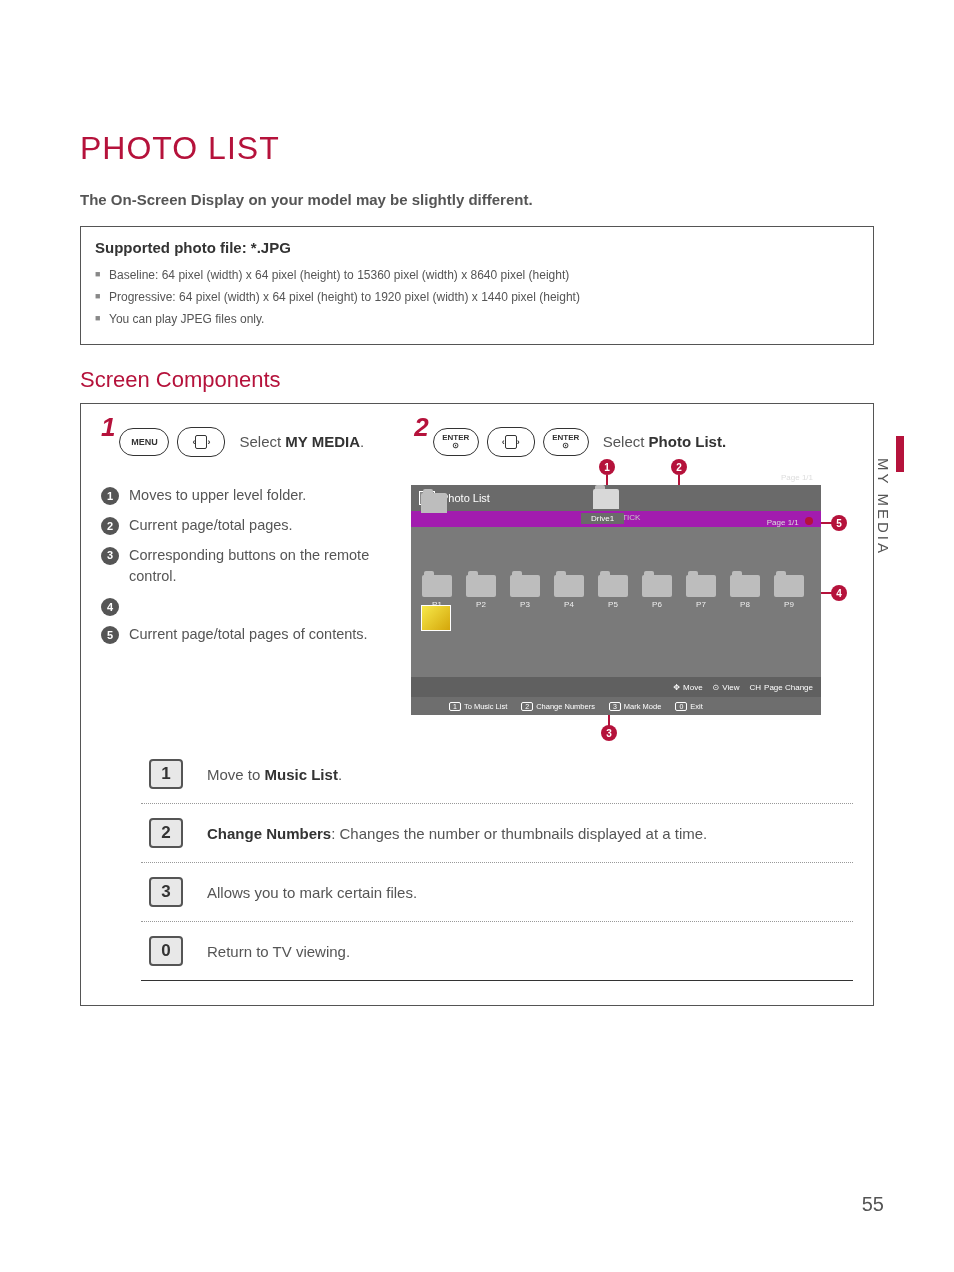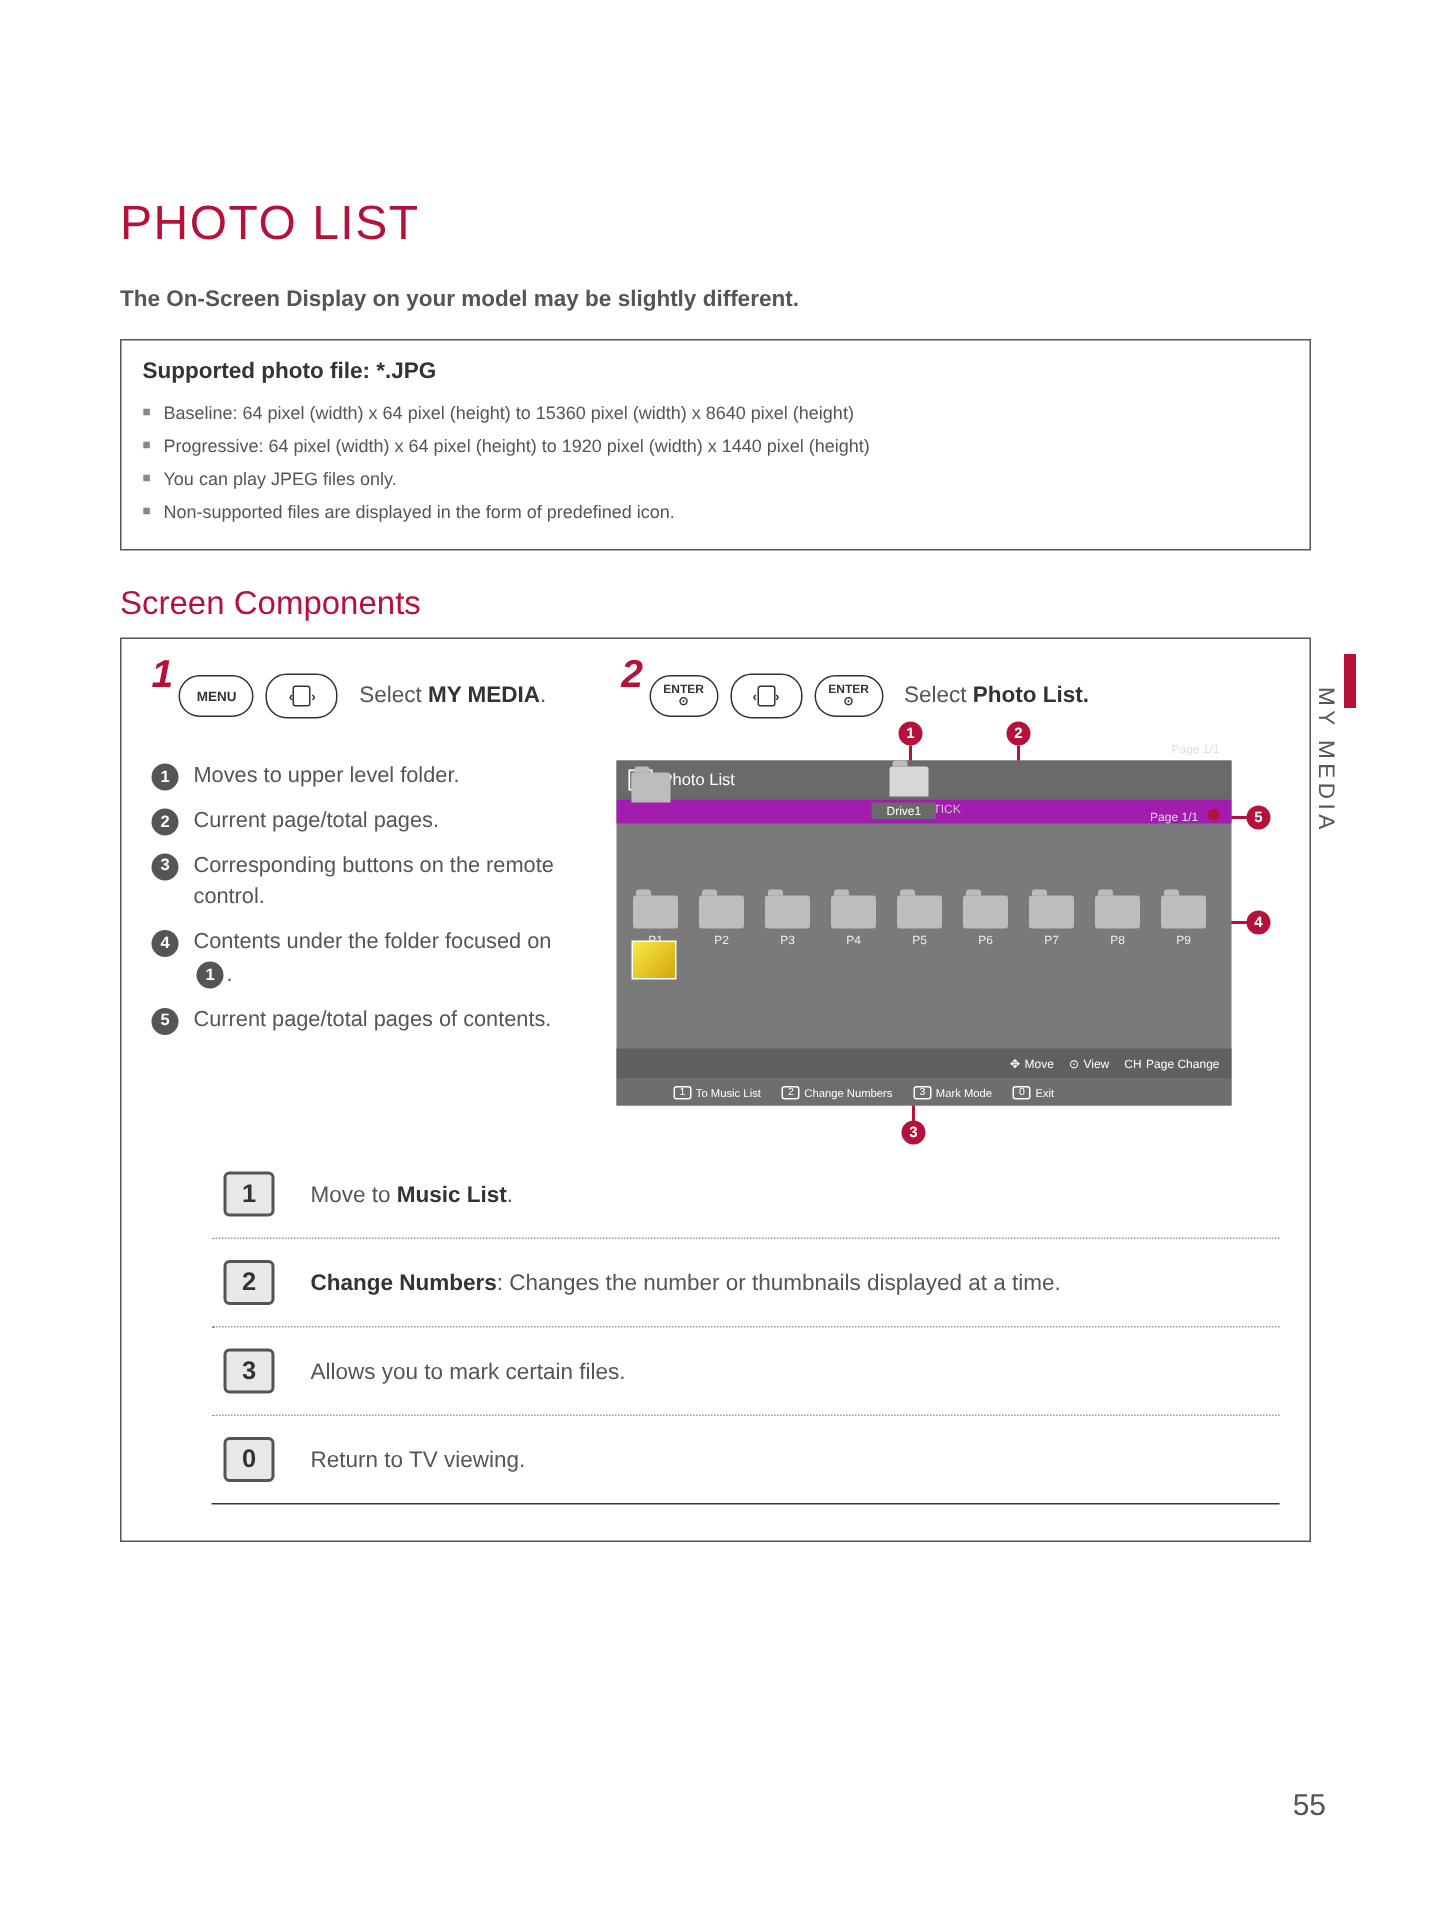--- a/index.html
+++ b/index.html
@@ -124,21 +124,20 @@
 
 <h1 class="title">PHOTO LIST</h1>
 <p class="intro">The On-Screen Display on your model may be slightly different.</p>
 
 <div class="support-box">
   <div class="sb-title">Supported photo file: *.JPG</div>
   <ul>
     <li>Baseline: 64 pixel (width) x 64 pixel (height) to 15360 pixel (width) x 8640 pixel (height)</li>
     <li>Progressive: 64 pixel (width) x 64 pixel (height) to 1920 pixel (width) x 1440 pixel (height)</li>
     <li>You can play JPEG files only.</li>
-    <li>Non-supported files are displayed in the form of predefined icon.</li>
   </ul>
 </div>
 
 <h2 class="screen-comp">Screen Components</h2>
 
 <div class="big-box">
 
   <div class="steps">
     <div class="step">
       <span class="stepnum">1</span>
@@ -184,21 +183,20 @@
       <div class="legend-item">
           <span class="bnum">2</span>
           <span>Current page/total pages.</span>
         </div>
       <div class="legend-item">
           <span class="bnum">3</span>
           <span>Corresponding buttons on the remote control.</span>
         </div>
       <div class="legend-item">
           <span class="bnum">4</span>
-          <span><span>Contents under the folder focused on </span><span class="bnum inline">1</span><span>.</span></span>
         </div>
       <div class="legend-item">
           <span class="bnum">5</span>
           <span>Current page/total pages of contents.</span>
         </div>
     </div>
 
     <div class="mock-wrap">
 
       <div class="co" style="left:198px; top:-26px;">1</div>

